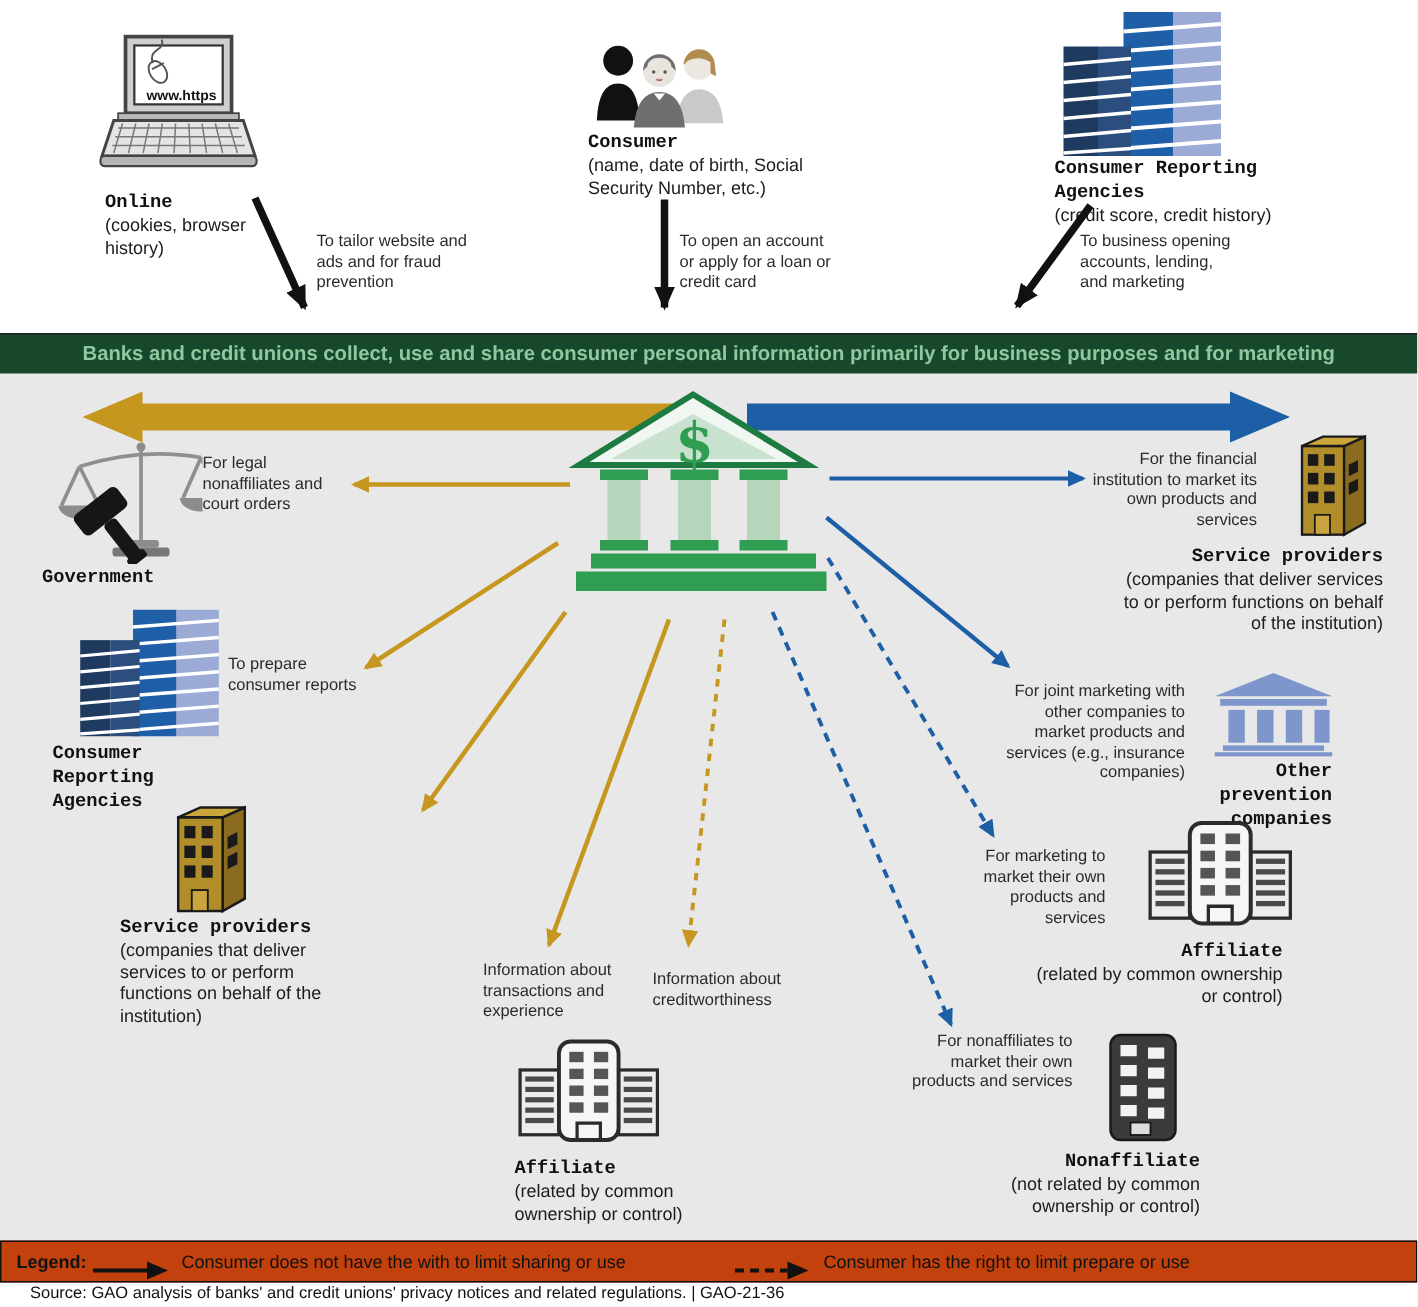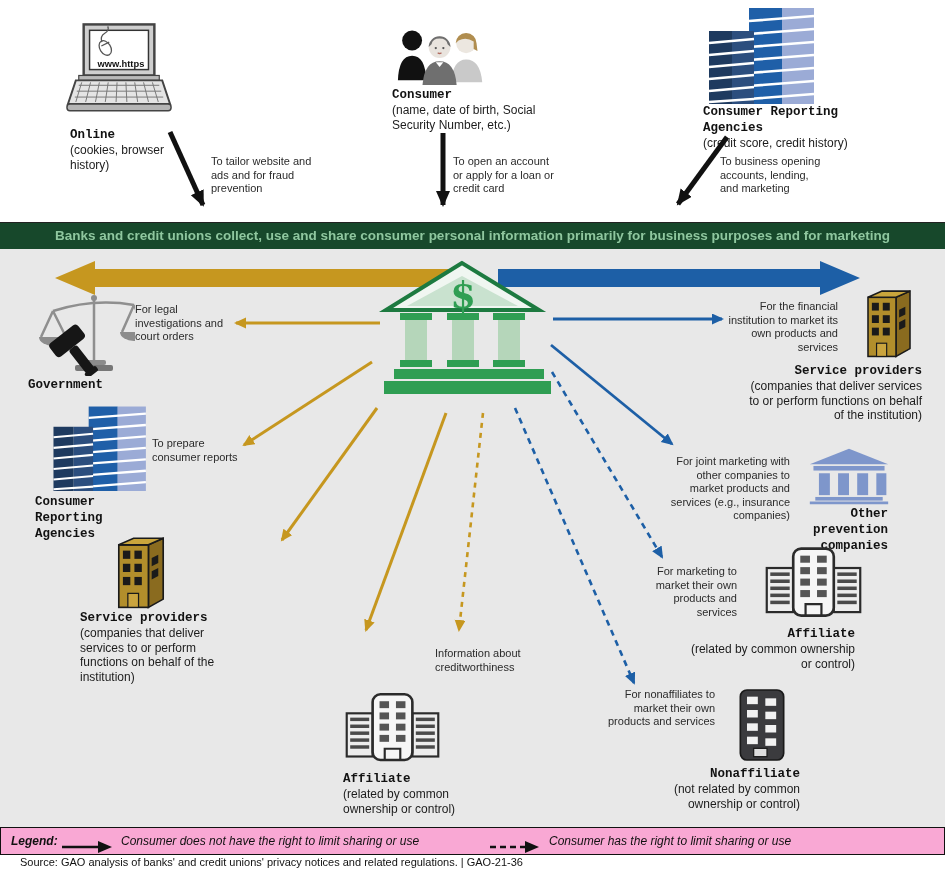--- a/index.html
+++ b/index.html
@@ -14,21 +14,21 @@
   
   #overlay{left:0;top:0;width:945px;height:871px;pointer-events:none;}
   
   .note{font-size:11px;line-height:1.23;color:#2b2b2b;}
   .right{text-align:right;}
   .entity{font-size:12.5px;line-height:1.18;color:#111;}
   .entity b{font-weight:bold;font-family:Liberation Mono, monospace;}
   .entity .desc{font-weight:normal;font-size:12px;color:#1c1c1c;}
   .hdr{font-size:12.5px;font-weight:bold;}
   
-  #legend{left:0;top:827px;width:943px;height:26px;background:#f9a8d4;border:1px solid #111;font-style:italic;}
+  #legend{left:0;top:827px;width:943px;height:26px;background:#c2410c;border:1px solid #111;}
   #legend .lg{position:absolute;top:0;height:26px;line-height:26px;font-size:12px;color:#111;}
   #source{left:20px;top:856px;font-size:11px;color:#111;}
 </style>
 </head>
 <body>
 
 <div id="stage">
 
   <div id="panel" class="abs"></div>
   <div id="banner" class="abs">Banks and credit unions collect, use and share consumer personal information primarily for business purposes and for marketing</div>
@@ -119,21 +119,21 @@
     <rect x="62" y="70" width="24" height="5" rx="2" fill="#8c8c8c"></rect>
     <rect x="55" y="75" width="38" height="6" rx="2" fill="#777"></rect>
     <g transform="rotate(-38 48 52)">
       <rect x="30" y="42" width="36" height="17" rx="4" fill="#161616"></rect>
       <rect x="43" y="59" width="10" height="32" rx="3" fill="#161616"></rect>
       <rect x="41" y="87" width="14" height="6" rx="2" fill="#161616"></rect>
     </g>
   </svg>
   <div class="abs entity" style="left:28px;top:377px"><b>Government</b></div>
 
-  <div class="abs note" style="left:135px;top:303px;width:100px">For legal investigations and court orders</div>
+  <div class="abs note" style="left:135px;top:303px;width:100px">For legal nonaffiliates and court orders</div>
 
   <svg class="abs" style="left:42px;top:403px" width="118" height="88" viewBox="0 0 124 100">
     <rect x="48" y="4" width="33" height="96" fill="#1F5FA8"></rect>
     <rect x="81" y="4" width="32" height="96" fill="#9BABD6"></rect>
     <g stroke="#fff" stroke-width="2.6">
         <path d="M48,17 L113,12 M48,30 L113,25 M48,43 L113,38 M48,56 L113,51 M48,69 L113,64 M48,82 L113,77 M48,95 L113,90"></path>
       </g>
     <rect x="8" y="27" width="23" height="73" fill="#1E3A5F"></rect>
     <rect x="31" y="27" width="22" height="73" fill="#2C4E7E"></rect>
     <g stroke="#fff" stroke-width="2.4">
@@ -158,20 +158,21 @@
       <polygon points="48,28 56,24 56,34 48,38"></polygon>
         <polygon points="48,44 56,40 56,50 48,54"></polygon>
     </g>
     <rect x="19" y="71" width="13" height="17" fill="#caa43e" stroke="#1a1a1a" stroke-width="1.5"></rect>
   </svg>
   <div class="abs entity" style="left:80px;top:610px;width:152px">
     <b>Service providers</b><br><span class="desc">(companies that deliver services to or perform functions on behalf of the institution)</span>
   </div>
 
 
+  <div class="abs note" style="left:322px;top:641px;width:100px">Information about transactions and experience</div>
   <div class="abs note" style="left:435px;top:647px;width:100px">Information about creditworthiness</div>
 
   <svg class="abs" style="left:345px;top:688px" width="95" height="80" viewBox="0 0 110 90">
     <rect x="2" y="28" width="30" height="50" fill="#ededed" stroke="#2b2b2b" stroke-width="2.5"></rect>
     <rect x="78" y="28" width="30" height="50" fill="#ededed" stroke="#2b2b2b" stroke-width="2.5"></rect>
     <g fill="#4a4a4a">
       <rect x="6" y="33" width="22" height="4"></rect>
         <rect x="6" y="41" width="22" height="4"></rect>
         <rect x="6" y="49" width="22" height="4"></rect>
         <rect x="6" y="57" width="22" height="4"></rect>
@@ -347,23 +348,23 @@
       <rect x="384" y="381" width="167" height="13" fill="#2F9E53"></rect>
     </g>
   </svg>
 
   <div id="legend" class="abs">
     <div class="lg" style="left:10px;font-weight:bold">Legend:</div>
     <svg class="lg" style="left:60px;top:6px" width="52" height="14" viewBox="0 0 52 14">
       <line x1="1" y1="7" x2="38" y2="7" stroke="#111" stroke-width="2.6"></line>
       <polygon points="37,1 51,7 37,13" fill="#111"></polygon>
     </svg>
-    <div class="lg" style="left:120px">Consumer does not have the right to limit sharing or use</div>
+    <div class="lg" style="left:120px">Consumer does not have the with to limit sharing or use</div>
     <svg class="lg" style="left:488px;top:6px" width="52" height="14" viewBox="0 0 52 14">
       <line x1="1" y1="7" x2="36" y2="7" stroke="#111" stroke-width="2.6" stroke-dasharray="6 4"></line>
       <polygon points="36,1 50,7 36,13" fill="#111"></polygon>
     </svg>
-    <div class="lg" style="left:548px">Consumer has the right to limit sharing or use</div>
+    <div class="lg" style="left:548px">Consumer has the right to limit prepare or use</div>
   </div>
 
   <div id="source" class="abs">Source: GAO analysis of banks' and credit unions' privacy notices and related regulations.  |  GAO-21-36</div>
 
 </div>
 
 </body></html>

